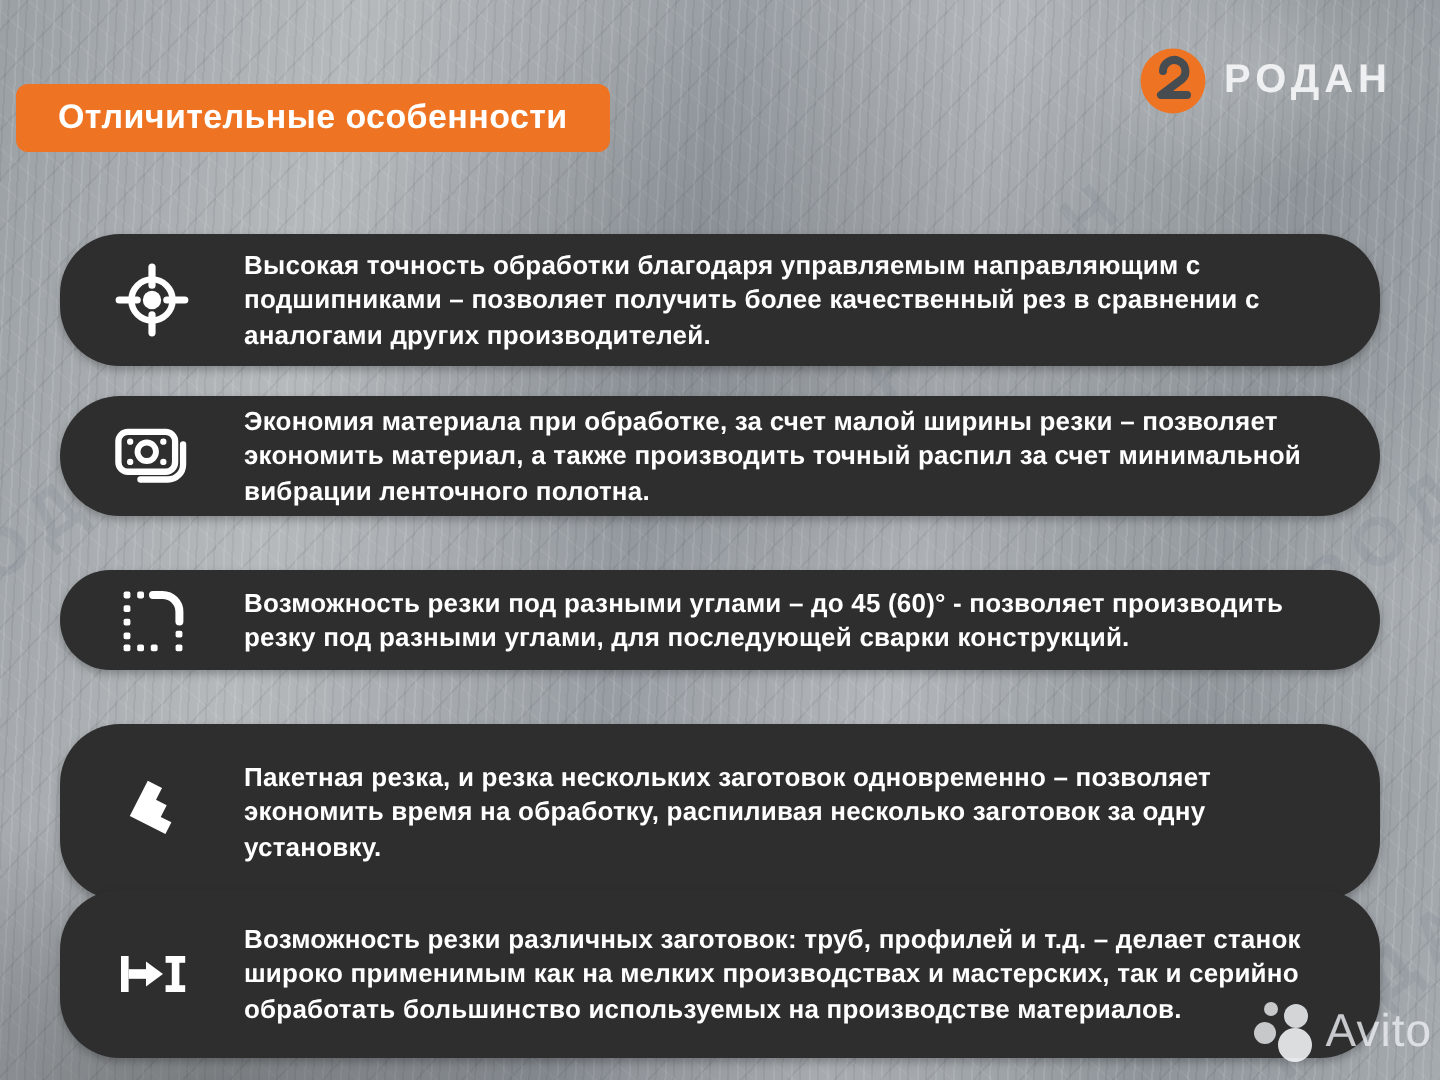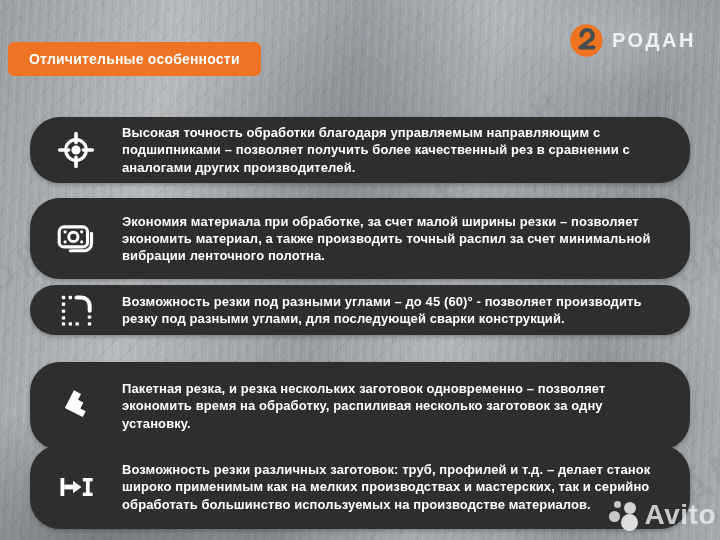--- a/index.html
+++ b/index.html
@@ -16,21 +16,21 @@
       repeating-linear-gradient(41deg, rgba(255,255,255,.05) 0 1px, transparent 1px 13px),
       repeating-linear-gradient(-47deg, rgba(40,44,48,.07) 0 1px, transparent 1px 17px),
       linear-gradient(100deg, #9ba0a5 0%, #b6babd 22%, #989da3 45%, #b3b7bb 62%, #8e9499 82%, #a6abb0 100%);
   }
   .bg-watermark{
     position:absolute;font-size:34px;font-weight:700;letter-spacing:7px;
     color:rgba(125,133,141,.22);transform:rotate(-38deg);user-select:none;white-space:nowrap;
   }
   .title-badge{
     position:absolute;left:8px;top:42px;height:34px;line-height:34px;
-    background:#EE7322;color:#fff;font-size:14px;font-weight:700;
+    background:#EE7322;color:#fff;font-size:17px;font-weight:700;
     padding:0 21px;border-radius:6px;letter-spacing:.2px;
   }
   .brand{position:absolute;left:570px;top:22px;width:145px;height:36px;display:flex;align-items:center;}
   .brand-mark{width:33px;height:33px;flex:0 0 auto;}
   .brand-name{margin-left:9px;color:#eef0f2;font-size:20px;font-weight:700;letter-spacing:2.5px;}
   .card{
     position:absolute;left:30px;width:660px;background:#2E2E2E;border-radius:30px;
     display:flex;align-items:center;box-shadow:0 2px 4px rgba(0,0,0,.25);
   }
   .card-icon{width:92px;flex:0 0 auto;display:flex;align-items:center;justify-content:center;}
@@ -38,21 +38,21 @@
     flex:1;padding-right:24px;color:#FFFFFF;font-size:13px;font-weight:700;
     line-height:1.33;letter-spacing:.1px;
   }
   .avito{position:absolute;right:4px;bottom:8px;display:flex;align-items:center;z-index:5;}
   .avito-dots{position:relative;width:35px;height:34px;margin-right:3px;}
   .avito-dots i{position:absolute;border-radius:50%;background:rgba(236,239,241,.80);}
   .d1{width:7px;height:7px;left:7px;top:3px;}
   .d2{width:12px;height:12px;left:17px;top:4px;background:rgba(240,242,244,.85)!important;}
   .d3{width:11px;height:11px;left:2px;top:13px;}
   .d4{width:17px;height:17px;left:14px;top:16px;background:rgba(244,246,248,.88)!important;}
-  .avito-text{font-size:28px;font-weight:700;color:rgba(233,236,239,.82);letter-spacing:.5px;}
+  .avito-text{font-size:23px;font-weight:400;color:rgba(233,236,239,.82);letter-spacing:.5px;}
 </style>
 </head>
 <body>
 
 <div class="stage">
 
   <div class="bg-watermark" style="left:-48px;top:235px;">РОДАН</div>
   <div class="bg-watermark" style="left:420px;top:125px;">РОДАН</div>
   <div class="bg-watermark" style="left:640px;top:230px;">РОДАН</div>
   <div class="bg-watermark" style="left:250px;top:420px;">РОДАН</div>
@@ -75,21 +75,21 @@
         <circle cx="20" cy="20" r="4.6" fill="#fff"></circle>
         <line x1="20" y1="3.6" x2="20" y2="12.6" stroke="#fff" stroke-width="3.6" stroke-linecap="round"></line>
         <line x1="20" y1="27.4" x2="20" y2="36.4" stroke="#fff" stroke-width="3.6" stroke-linecap="round"></line>
         <line x1="3.6" y1="20" x2="12.6" y2="20" stroke="#fff" stroke-width="3.6" stroke-linecap="round"></line>
         <line x1="27.4" y1="20" x2="36.4" y2="20" stroke="#fff" stroke-width="3.6" stroke-linecap="round"></line>
       </svg>
     </span>
     <div class="card-text">Высокая точность обработки благодаря управляемым направляющим с подшипниками – позволяет получить более качественный рез в сравнении с аналогами других производителей.</div>
   </div>
 
-  <div class="card" style="top:198px;height:81px;">
+  <div class="card" style="top:198px;height:60px;">
     <span class="card-icon">
       <svg viewBox="0 0 40 40" width="42" height="42">
         <rect x="4" y="8.5" width="27" height="19" rx="4.5" fill="none" stroke="#fff" stroke-width="3"></rect>
         <circle cx="17.5" cy="18" r="4.4" fill="none" stroke="#fff" stroke-width="2.8"></circle>
         <circle cx="9.6" cy="13.2" r="1.5" fill="#fff"></circle>
         <circle cx="25.4" cy="13.2" r="1.5" fill="#fff"></circle>
         <circle cx="9.6" cy="22.8" r="1.5" fill="#fff"></circle>
         <circle cx="25.4" cy="22.8" r="1.5" fill="#fff"></circle>
         <path d="M34.8 14.5 v9.5 a7.2 7.2 0 0 1 -7.2 7.2 H14.5" fill="none" stroke="#fff" stroke-width="3" stroke-linecap="round"></path>
       </svg>

